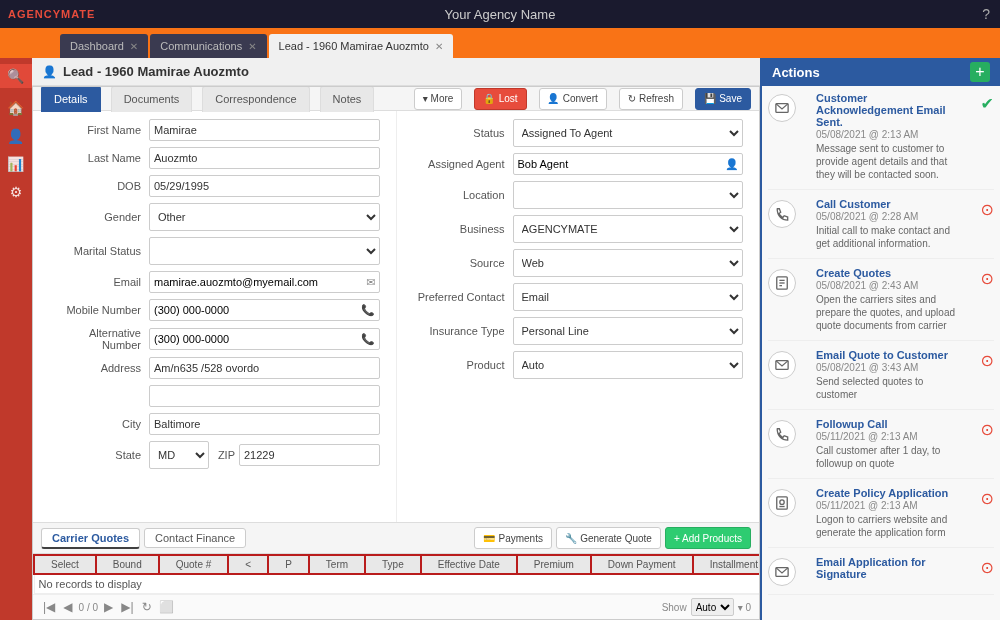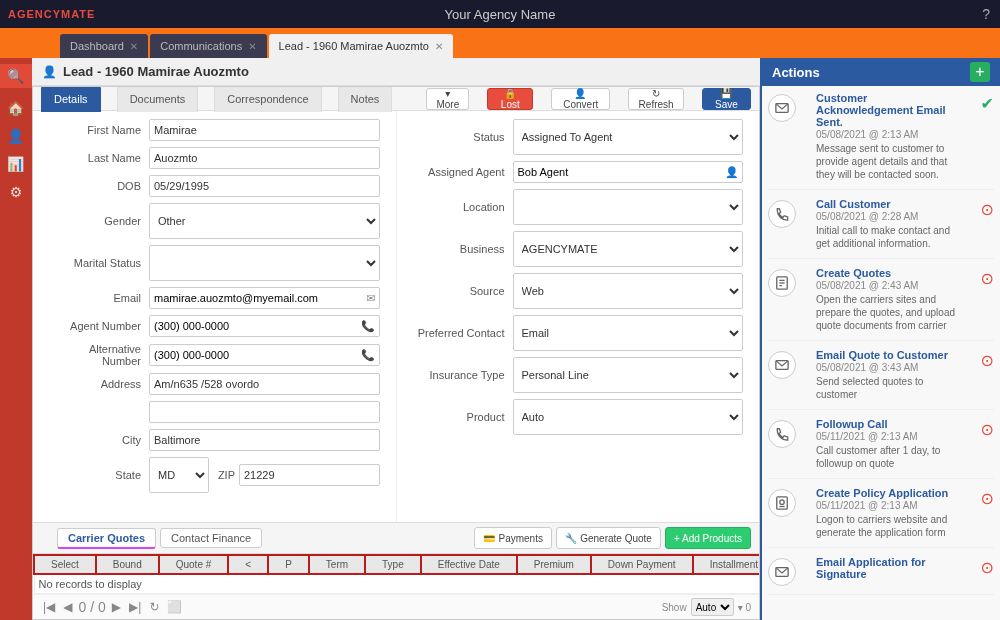--- a/index.html
+++ b/index.html
@@ -28,59 +28,59 @@
 
     
     .page-header { background: #f0f0f0; padding: 6px 10px; display: flex; align-items: center; gap: 6px; border-bottom: 1px solid #ddd; }
     .page-header-icon { color: #888; font-size: 12px; }
     .page-header-title { font-size: 13px; color: #333; font-weight: bold; }
 
     
     .form-panel { flex: 1; background: white; margin: 0; overflow: hidden; display: flex; flex-direction: column; border: 1px solid #ccc; }
 
     
-    .sub-tabs { display: flex; align-items: center; background: #f5f5f5; border-bottom: 1px solid #ddd; padding: 0 8px; height: 24px; gap: 16px; }
+    .sub-tabs { display: flex; align-items: center; background: #f5f5f5; border-bottom: 1px solid #ddd; padding: 0 8px; height: 24px; gap: 10px; }
     .sub-tab { padding: 4px 12px; font-size: 11px; cursor: pointer; border: 1px solid #ddd; border-bottom: none; border-radius: 3px 3px 0 0; background: #e8e8e8; color: #555; height: 26px; display: flex; align-items: center; }
     .sub-tab.active { background: #2c5aa0; color: white; border-color: #2c5aa0; }
     .sub-tab-spacer { flex: 1; }
     .sub-tab-btn { padding: 3px 8px; font-size: 10px; cursor: pointer; border: 1px solid #ccc; border-radius: 3px; background: white; color: #444; display: flex; align-items: center; gap: 3px; height: 22px; margin-left: 2px; }
     .sub-tab-btn.blue { background: #2c5aa0; color: white; border-color: #2c5aa0; }
     .sub-tab-btn.red { background: #e74c3c; color: white; border-color: #c0392b; }
 
     
     .form-content { display: flex; flex: 1; overflow: hidden; }
     .form-left { flex: 1; padding: 8px 16px; overflow-y: auto; }
     .form-right { flex: 1; padding: 8px 16px; border-left: 1px solid #eee; overflow-y: auto; }
 
     .field-row { display: flex; align-items: center; margin-bottom: 6px; }
     .field-label { width: 100px; text-align: right; padding-right: 8px; color: #555; font-size: 11px; flex-shrink: 0; }
     .field-input { flex: 1; height: 22px; border: 1px solid #ccc; border-radius: 2px; padding: 0 4px; font-size: 11px; color: #333; }
-    .field-select { flex: 1; height: 36px; border: 1px solid #ccc; border-radius: 2px; padding: 0 4px; font-size: 11px; color: #333; background: white; }
+    .field-select { flex: 1; height: 28px; border: 1px solid #ccc; border-radius: 2px; padding: 0 4px; font-size: 11px; color: #333; background: white; }
     .field-input-icon { position: relative; flex: 1; display: flex; align-items: center; }
     .field-input-icon input { width: 100%; height: 22px; border: 1px solid #ccc; border-radius: 2px; padding: 0 22px 0 4px; font-size: 11px; }
     .field-input-icon .icon-right { position: absolute; right: 4px; color: #888; font-size: 11px; }
 
     
     .bottom-section { border-top: 1px solid #ddd; background: white; }
     .carrier-tabs { display: flex; align-items: center; background: #f5f5f5; border-bottom: 1px solid #ddd; padding: 4px 8px; gap: 4px; }
     .carrier-tab { padding: 3px 10px; font-size: 11px; cursor: pointer; border: 1px solid #ccc; border-radius: 3px; background: white; color: #555; }
-    .carrier-tab.active { background: white; border-bottom: 2px solid #d946ef; color: #2c5aa0; font-weight: bold; margin-left: 16px; }
+    .carrier-tab.active { background: white; border-bottom: 2px solid #404040; color: #2c5aa0; font-weight: bold; }
     .carrier-tab-spacer { flex: 1; }
     .carrier-btn { padding: 3px 8px; font-size: 10px; cursor: pointer; border: 1px solid #ccc; border-radius: 3px; background: white; color: #444; display: flex; align-items: center; gap: 3px; height: 22px; }
     .carrier-btn.green { background: #2ecc71; color: white; border-color: #27ae60; }
 
     .table-wrapper { padding: 0; overflow-x: auto; }
     .data-table { width: 100%; border-collapse: collapse; font-size: 10px; }
     .data-table th { background: #e8e8e8; border: 2px solid #b91c1c; padding: 3px 16px; text-align: left; color: #555; font-weight: normal; white-space: nowrap; }
     .data-table td { border: 1px solid #eee; padding: 3px 4px; color: #555; }
     .no-records { text-align: left; color: #888; font-size: 11px; padding: 8px; }
 
     .table-footer { display: flex; align-items: center; padding: 3px 8px; border-top: 1px solid #eee; background: #fafafa; gap: 4px; }
     .table-footer-btn { font-size: 12px; color: #888; cursor: pointer; padding: 0 2px; }
-    .table-footer-text { font-size: 14px; color: #888; }
+    .table-footer-text { font-size: 10px; color: #888; }
     .table-footer-spacer { flex: 1; }
     .table-footer-show { font-size: 10px; color: #888; display: flex; align-items: center; gap: 4px; }
 
     
     .actions-panel { width: 240px; background: #f8f8f8; border-left: 2px solid #2c5aa0; display: flex; flex-direction: column; overflow: hidden; }
     .actions-header { background: #2c5aa0; color: white; padding: 6px 10px; font-size: 13px; font-weight: bold; display: flex; align-items: center; justify-content: space-between; height: 28px; }
     .actions-add-btn { background: #27ae60; color: white; border: none; border-radius: 3px; width: 20px; height: 20px; cursor: pointer; font-size: 16px; display: flex; align-items: center; justify-content: center; line-height: 1; }
     .actions-list { flex: 1; overflow-y: auto; padding: 6px; display: flex; flex-direction: column; gap: 8px; }
     .action-item { display: flex; align-items: flex-start; gap: 20px; padding-bottom: 8px; border-bottom: 1px solid #eee; }
     .action-icon { width: 28px; height: 28px; border: 1px solid #ccc; border-radius: 50%; display: flex; align-items: center; justify-content: center; flex-shrink: 0; background: white; margin-top: 2px; }
@@ -189,21 +189,21 @@
 
             <div class="field-row">
               <label class="field-label">Email</label>
               <div class="field-input-icon">
                 <input type="text" value="mamirae.auozmto@myemail.com" style="">
                 <span class="icon-right">✉</span>
               </div>
             </div>
 
             <div class="field-row">
-              <label class="field-label">Agent Number</label>
+              <label class="field-label">Mobile Number</label>
               <div class="field-input-icon">
                 <input type="text" value="(300) 000-0000" style="">
                 <span class="icon-right">📞</span>
               </div>
             </div>
 
             <div class="field-row">
               <label class="field-label">Alternative Number</label>
               <div class="field-input-icon">
                 <input type="text" value="(300) 000-0000" style="">

